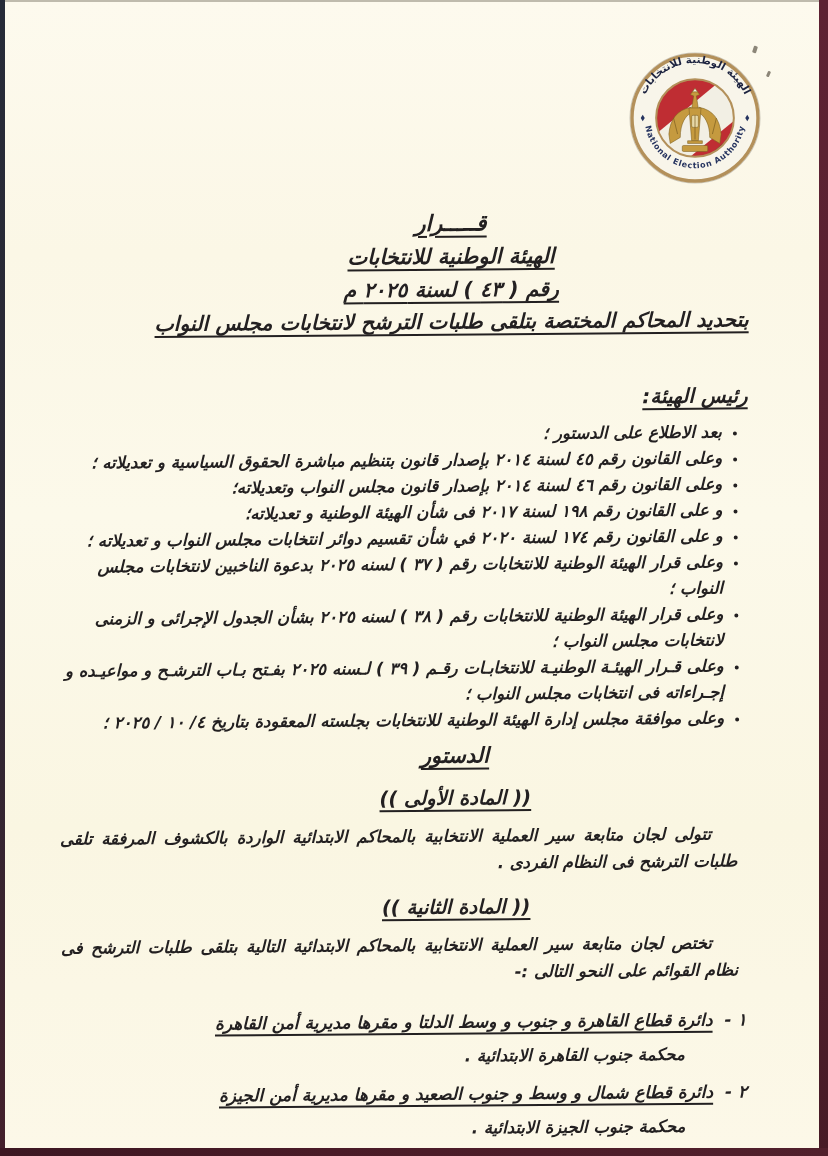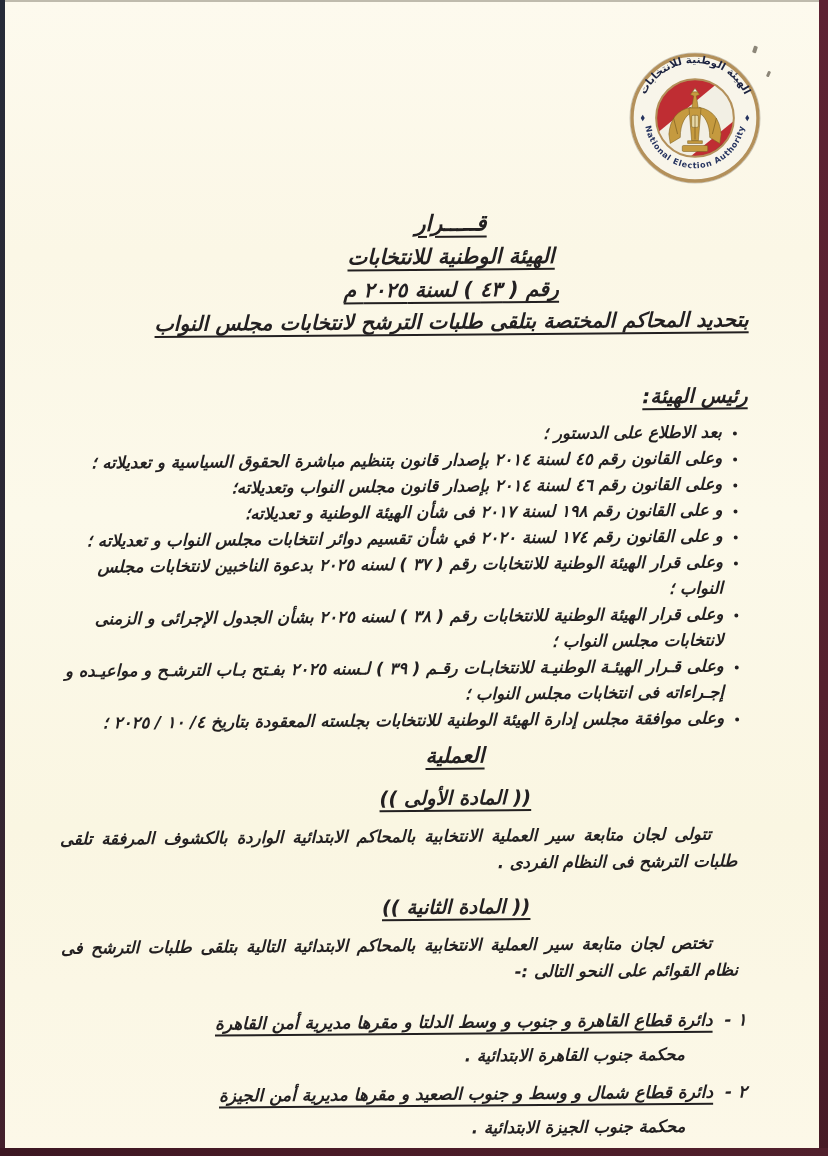--- a/index.html
+++ b/index.html
@@ -125,21 +125,21 @@
       <li>وعلى القانون رقم ٤٦ لسنة ٢٠١٤ بإصدار قانون مجلس النواب وتعديلاته؛</li>
       <li>و على القانون رقم ١٩٨ لسنة ٢٠١٧ فى شأن الهيئة الوطنية و تعديلاته؛</li>
       <li>و على القانون رقم ١٧٤ لسنة ٢٠٢٠ في شأن تقسيم دوائر انتخابات مجلس النواب و تعديلاته ؛</li>
       <li>وعلى قرار الهيئة الوطنية للانتخابات رقم ( ٣٧ ) لسنه ٢٠٢٥ بدعوة الناخبين لانتخابات مجلس النواب ؛</li>
       <li>وعلى قرار الهيئة الوطنية للانتخابات رقم ( ٣٨ ) لسنه ٢٠٢٥ بشأن الجدول الإجرائى و الزمنى لانتخابات مجلس النواب ؛</li>
       <li>وعلى قـرار الهيئـة الوطنيـة للانتخابـات رقـم ( ٣٩ ) لـسنه ٢٠٢٥ بفـتح بـاب الترشـح و مواعيـده و إجـراءاته فى انتخابات مجلس النواب ؛</li>
       <li>وعلى موافقة مجلس إدارة الهيئة الوطنية للانتخابات بجلسته المعقودة بتاريخ ٤/ ١٠ / ٢٠٢٥ ؛</li>
     </ul>
 
     <div class="decided center shifted">
-      <span class="u">العملية</span>
+      <span class="u">الدستور</span>
     </div>
 
     <div class="article-head center shifted">
       <span class="u">(( المادة الأولى ))</span>
     </div>
     <p class="para">تتولى لجان متابعة سير العملية الانتخابية بالمحاكم الابتدائية الواردة بالكشوف المرفقة تلقى طلبات الترشح فى النظام الفردى .</p>
 
     <div class="article-head center shifted">
       <span class="u">(( المادة الثانية ))</span>
     </div>

